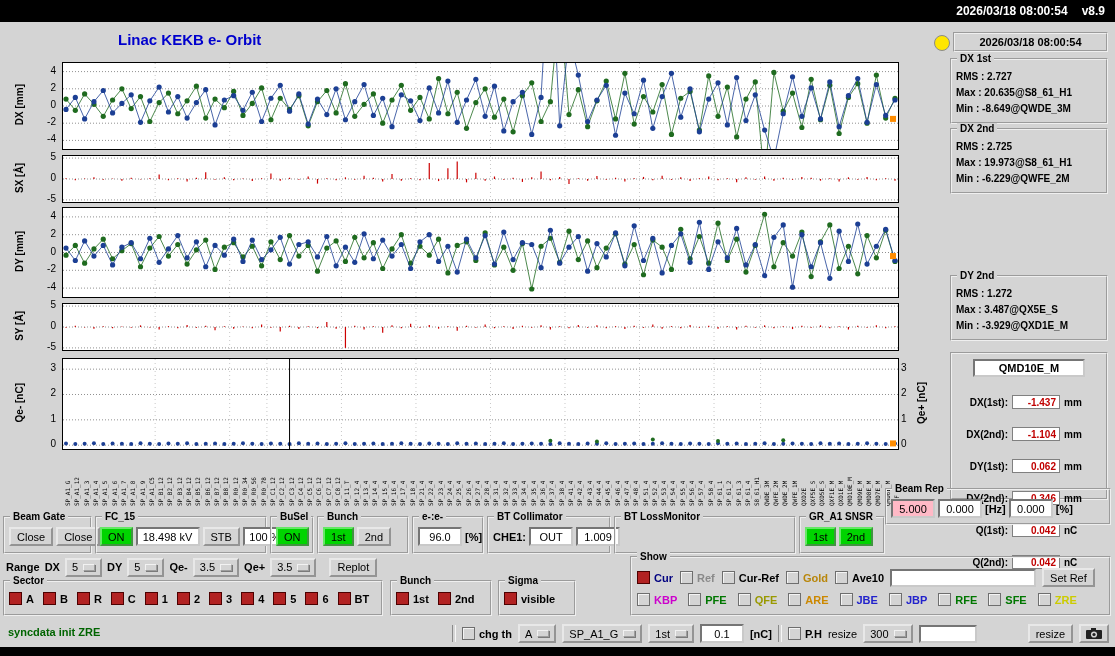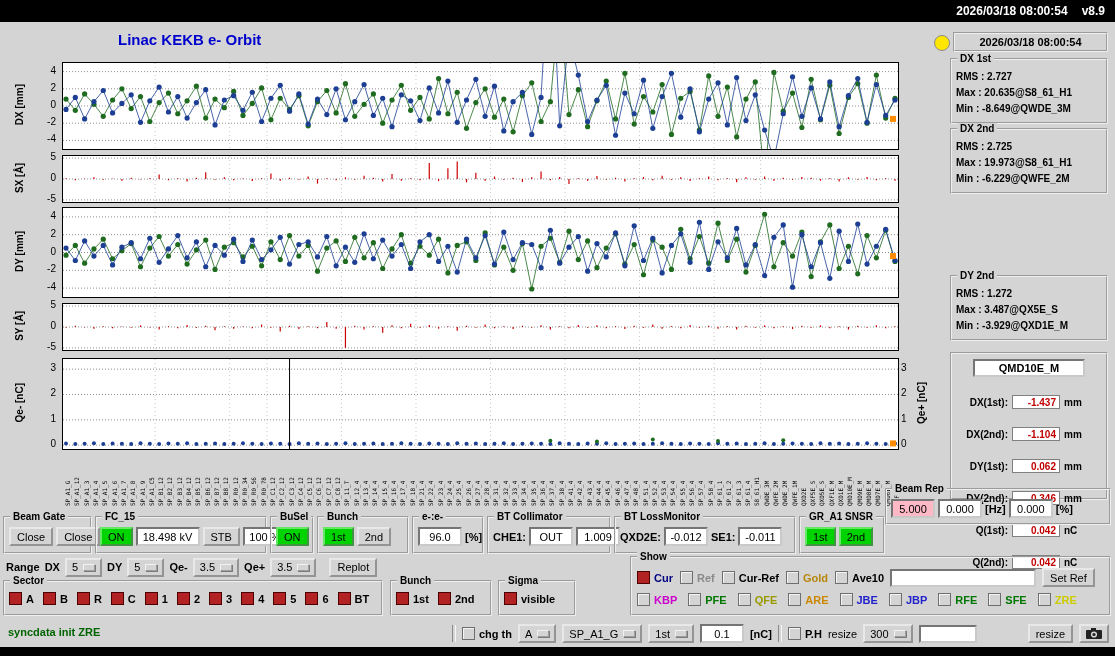--- a/index.html
+++ b/index.html
@@ -1058,26 +1058,20 @@
   <div class="grp" style="left:487px;top:516px;width:124px;height:38px">
     <span class="gtitle">BT Collimator</span>
     <div class="grow">
       <span class="lbl b">CHE1:</span>
       <span class="field" style="width:34px">OUT</span>
       <span class="field" style="width:40px">1.009</span>
     </div>
   </div>
   <div class="grp" style="left:614px;top:516px;width:182px;height:38px">
     <span class="gtitle">BT LossMonitor</span>
-    <div class="grow">
-      <span class="lbl b">QXD2E:</span>
-      <span class="field" style="width:42px">-0.012</span>
-      <span class="lbl b">SE1:</span>
-      <span class="field" style="width:42px">-0.011</span>
-    </div>
   </div>
   <div class="grp" style="left:799px;top:516px;width:86px;height:38px">
     <span class="gtitle">GR_A1 SNSR</span>
     <div class="grow">
       <button class="btn green">1st</button>
       <button class="btn green">2nd</button>
     </div>
   </div>
   <div class="grp" style="left:885px;top:488px;width:226px;height:37px">
     <span class="gtitle">Beam Rep</span>

